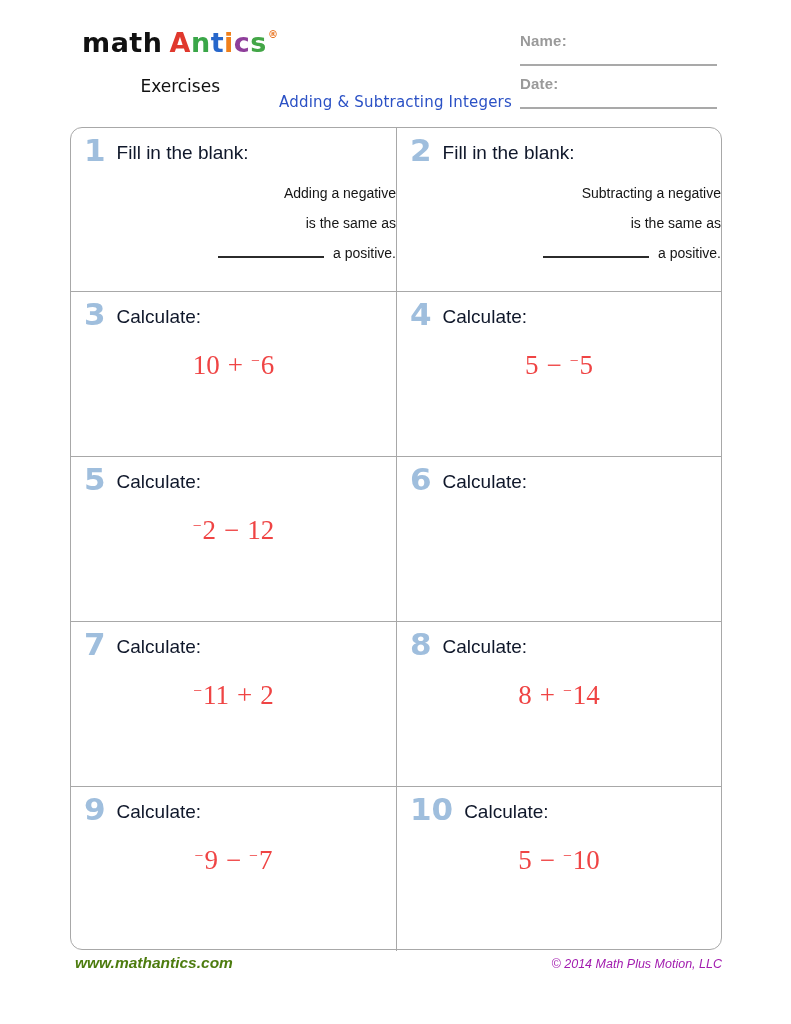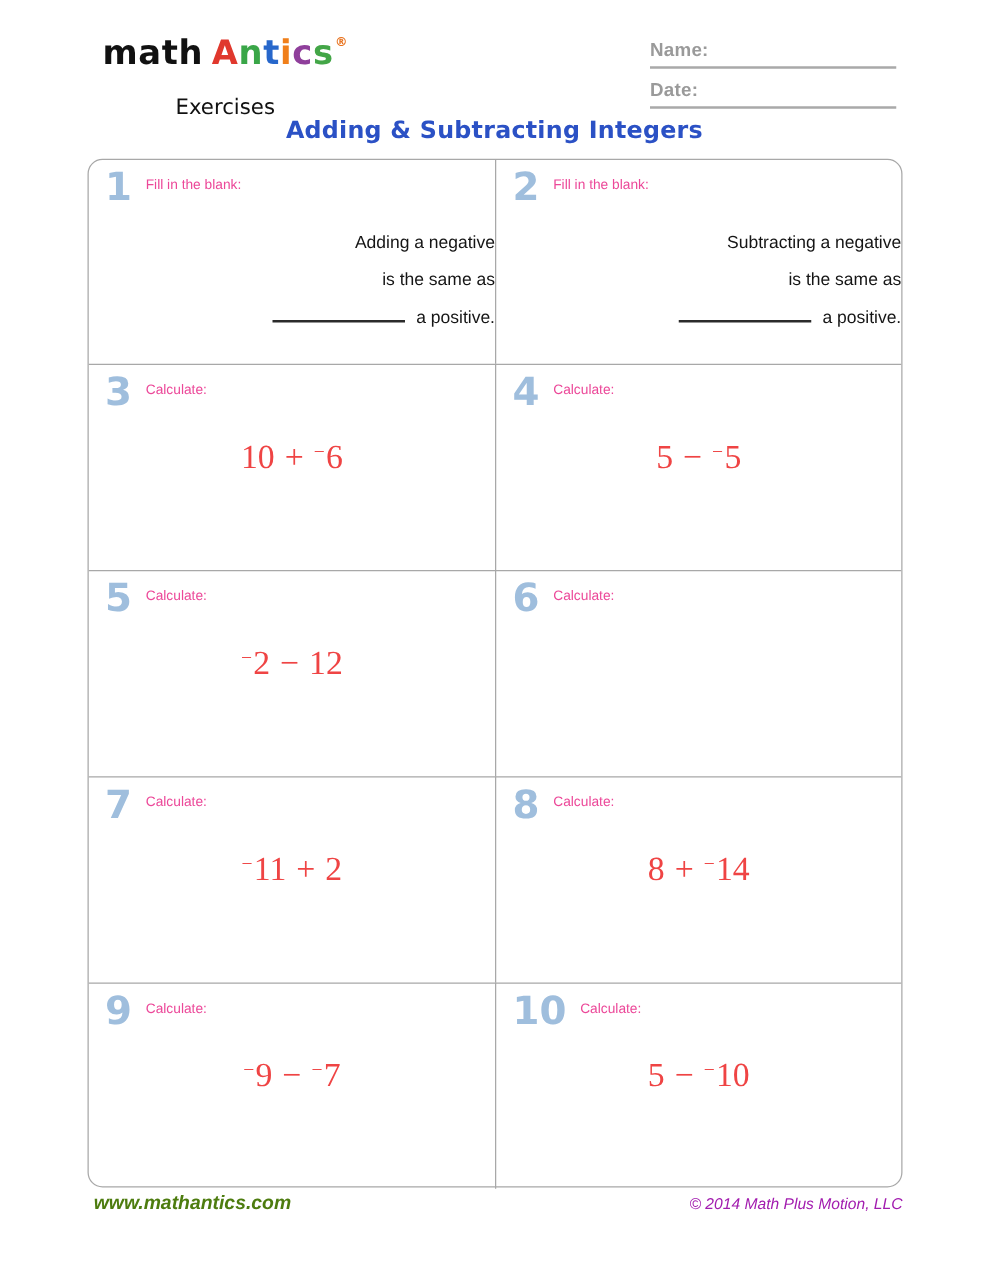--- a/index.html
+++ b/index.html
@@ -28,30 +28,30 @@
   .brand-sub {
     font-family: "DejaVu Sans", sans-serif;
     font-size: 17px;
     font-weight: 500;
     color: #111;
     margin-top: 18px;
   }
 
   
   .name-date { position: absolute; left: 520px; top: 32px; width: 197px; }
-  .nd-field { border-bottom: 2px solid #a9a9a9; padding-bottom: 3px; margin-bottom: 9px; }
+  .nd-field { border-bottom: 2px solid #a9a9a9; padding-bottom: 14px; margin-bottom: 9px; }
   .nd-label { font-weight: bold; font-size: 15px; color: #9a9a9a; letter-spacing: 0.2px; }
 
   
   .title {
     position: absolute; top: 93px; left: 0; width: 100%;
     text-align: center;
     font-family: "DejaVu Sans", sans-serif;
-    font-weight: bold;
-    font-size: 19px;
+    font-weight: normal;
+    font-size: 15px;
     color: #2b51c5;
     letter-spacing: 0.2px;
   }
 
   
   .grid {
     position: absolute; left: 70px; top: 127px;
     width: 652px; height: 823px;
     display: grid;
     grid-template-columns: 1fr 1fr;
@@ -66,21 +66,21 @@
 
   .cell-head { display: flex; align-items: flex-start; padding: 7px 0 0 13px; }
   .qnum {
     font-family: "DejaVu Sans", sans-serif;
     font-weight: bold;
     font-size: 31px;
     line-height: 1;
     color: #9fbedd;
     margin-right: 11px;
   }
-  .qtask { font-size: 11px; color: #ec4899; margin-top: 7px; }
+  .qtask { font-size: 19px; color: #0f172a; margin-top: 7px; }
 
   .fill-body {
     margin-top: 12px;
     text-align: right;
     font-weight: normal;
     font-size: 14px;
     line-height: 30px;
     color: #151515;
   }
   .blank {

